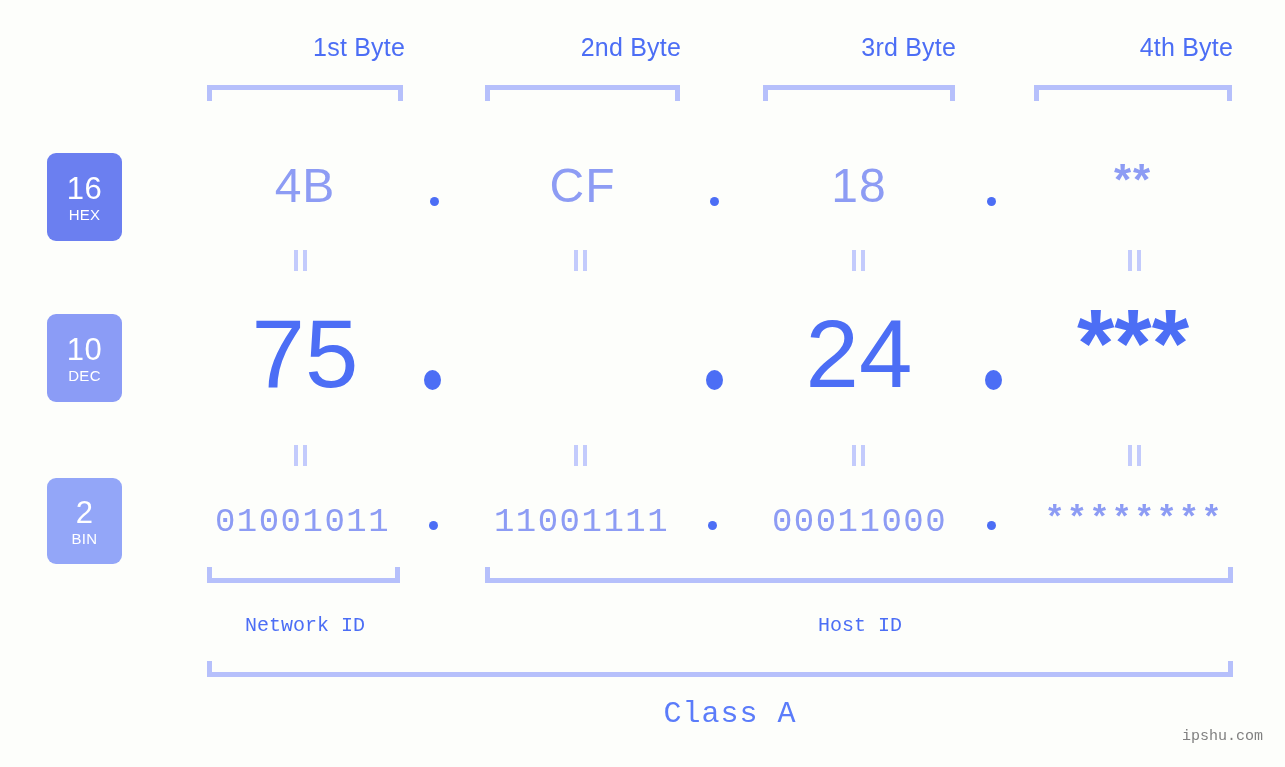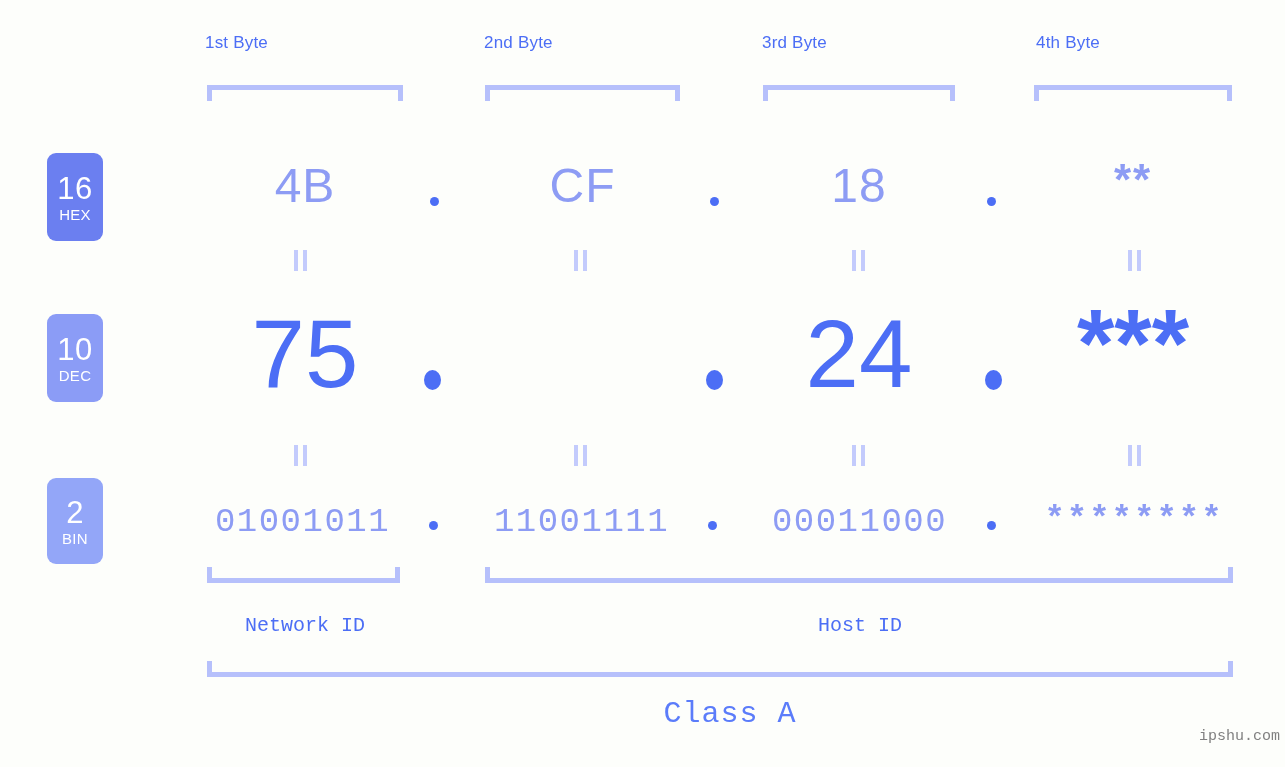--- a/index.html
+++ b/index.html
@@ -18,22 +18,22 @@
   .stage {
     position: relative;
     width: 1285px;
     height: 767px;
   }
 
   
   .byte-label {
     position: absolute;
     top: 33px;
-    text-align: left;
-    font-size: 17px;
+    text-align: right;
+    font-size: 25px;
     color: #4c6ef5;
     font-family: "Liberation Sans", sans-serif;
     letter-spacing: .2px;
     white-space: nowrap;
   }
 
   
   .bracket-top {
     position: absolute;
     height: 16px;
@@ -48,21 +48,21 @@
     border-bottom: 5px solid #b6c0fb;
     border-left: 5px solid #b6c0fb;
     border-right: 5px solid #b6c0fb;
     box-sizing: border-box;
   }
 
   
   .badge {
     position: absolute;
     left: 47px;
-    width: 56px;
+    width: 75px;
     border-radius: 9px;
     color: #ffffff;
     text-align: center;
     display: flex;
     flex-direction: column;
     justify-content: center;
     align-items: center;
     line-height: 1;
     box-sizing: border-box;
   }
@@ -168,21 +168,21 @@
     text-align: center;
     font-size: 30px;
     color: #5b7cfa;
     font-family: "Liberation Mono", monospace;
     white-space: nowrap;
     letter-spacing: 1px;
   }
 
   .watermark {
     position: absolute;
-    right: 5px;
+    right: 22px;
     bottom: 22px;
     font-size: 15px;
     color: #808080;
     font-family: "Liberation Mono", monospace;
     letter-spacing: 0px;
   }
 </style>
 </head>
 <body>
 

